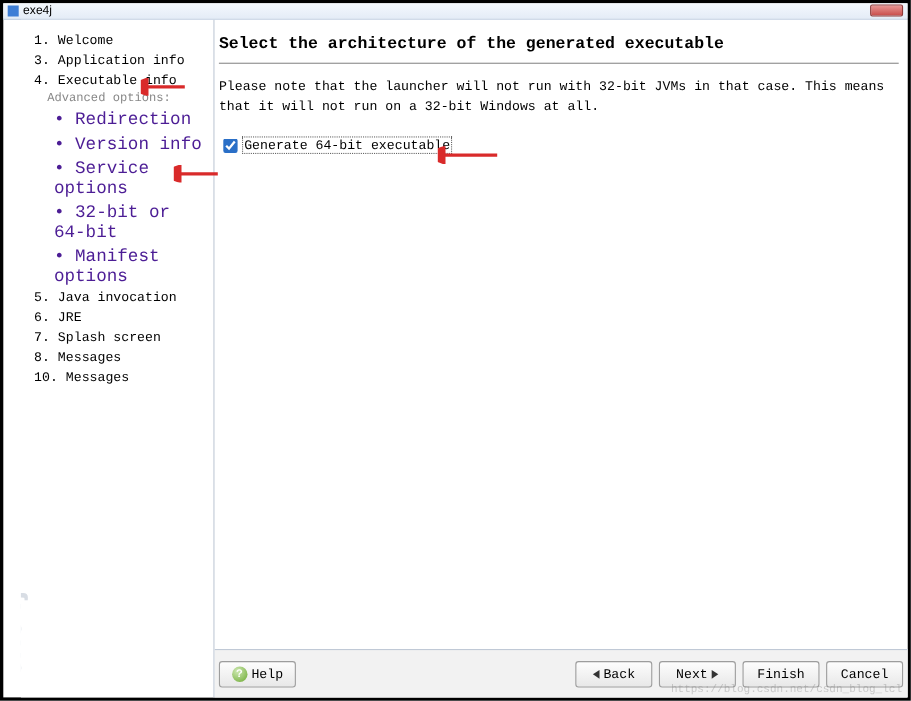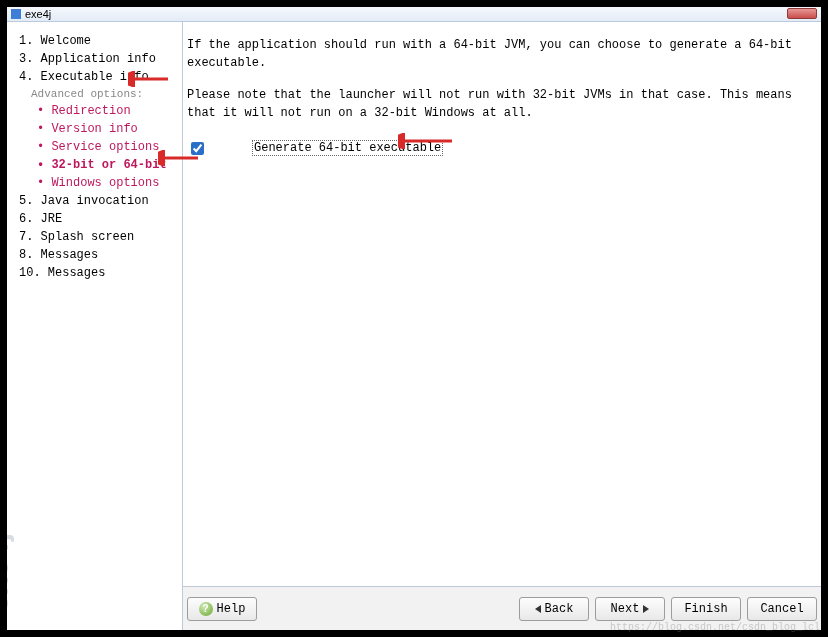--- a/index.html
+++ b/index.html
@@ -9,21 +9,21 @@
   background: #eff4fb;
   width: 828px;
   height: 637px;
   overflow: hidden;
   position: relative;
 }
 .window {
   position: absolute;
   top: 0; left: 0; right: 0; bottom: 0;
   background: #fff;
-  border: 7px solid #000000;
+  border: 3px solid #000000;
 }
 .titlebar {
   height: 15px;
   background: linear-gradient(to bottom, #f4f8fd, #e4ecf7);
   border-bottom: 1px solid #b9c9de;
   display: flex;
   align-items: center;
   padding: 0 4px;
 }
 .titlebar .icon {
@@ -47,46 +47,47 @@
   height: calc(100% - 15px);
 }
 
 .sidebar {
   width: 176px;
   background: #fff;
   border-right: 1px solid #c0c9d6;
   padding: 10px 2px 6px 12px;
   position: relative;
   overflow: hidden;
+  margin-left: 16px;
 }
 .sidebar .step {
   font-family: "Courier New", monospace;
   font-size: 12px;
   color: #000;
   padding: 2px 0;
   white-space: nowrap;
   cursor: pointer;
 }
 .sidebar .adv-label {
   font-family: "SimSun","Courier New", monospace;
   font-size: 11px;
   color: #888;
   padding: 2px 0 2px 12px;
 }
 .sidebar .adv-item {
   font-family: "Courier New", monospace;
-  font-size: 12px;
-  color: #be185d;
+  font-size: 16px;
+  color: #4c1d95;
   padding: 2px 0 2px 18px;
   cursor: pointer;
 }
 .sidebar .adv-item::before {
   content: "• ";
 }
-.sidebar .current { font-weight: bold; }
+.sidebar .current { font-weight: normal; }
 .sidebar .brand {
   position: absolute;
   bottom: 18px; left: 8px;
   color: #d8dde4;
   font-family: Arial, sans-serif;
   font-size: 30px;
   font-weight: bold;
   transform: rotate(-90deg);
   transform-origin: left bottom;
   letter-spacing: 1px;
@@ -117,21 +118,20 @@
   font-size: 12px;
   color: #000;
   margin-bottom: 14px;
   line-height: 1.5;
 }
 .checkbox-row {
   margin-top: 18px;
   display: flex;
   align-items: center;
   padding-left: 4px;
-  gap: 44px;
 }
 .checkbox-row input {
   width: 13px; height: 13px;
   accent-color: #2a6fc7;
 }
 .checkbox-row label {
   font-family: "Courier New", monospace;
   font-size: 12px;
   margin-left: 4px;
   border: 1px dotted #666;
@@ -217,32 +217,32 @@
 
     <div class="sidebar">
       <div class="step"><span>1.</span> <span>Welcome</span></div>
       <div class="step"><span>3.</span> <span>Application info</span></div>
       <div class="step"><span>4.</span> <span>Executable info</span></div>
       <div class="adv-label">Advanced options:</div>
       <div class="adv-item"><span>Redirection</span></div>
       <div class="adv-item"><span>Version info</span></div>
       <div class="adv-item"><span>Service options</span></div>
       <div class="adv-item current"><span>32-bit or 64-bit</span></div>
-      <div class="adv-item"><span>Windows options</span></div>
+      <div class="adv-item"><span>Manifest options</span></div>
       <div class="step"><span>5.</span> <span>Java invocation</span></div>
       <div class="step"><span>6.</span> <span>JRE</span></div>
       <div class="step"><span>7.</span> <span>Splash screen</span></div>
       <div class="step"><span>8.</span> <span>Messages</span></div>
       <div class="step"><span>10.</span> <span>Messages</span></div>
       <div class="brand">exe4j</div>
     </div>
 
     <div class="main">
       <div class="main-body">
-        <p class="para">If the application should run with a 64-bit JVM, you can choose to generate a 64-bit executable.</p>
+        <h2>Select the architecture of the generated executable</h2>
         <p class="para">Please note that the launcher will not run with 32-bit JVMs in that case. This means that it will not run on a 32-bit Windows at all.</p>
         <div class="checkbox-row">
           <input type="checkbox" id="cb64" checked="" style="">
           <label for="cb64">Generate 64-bit executable</label>
         </div>
       </div>
 
       <div class="button-bar">
         <button class="btn">
           <span class="help-icon">?</span>

